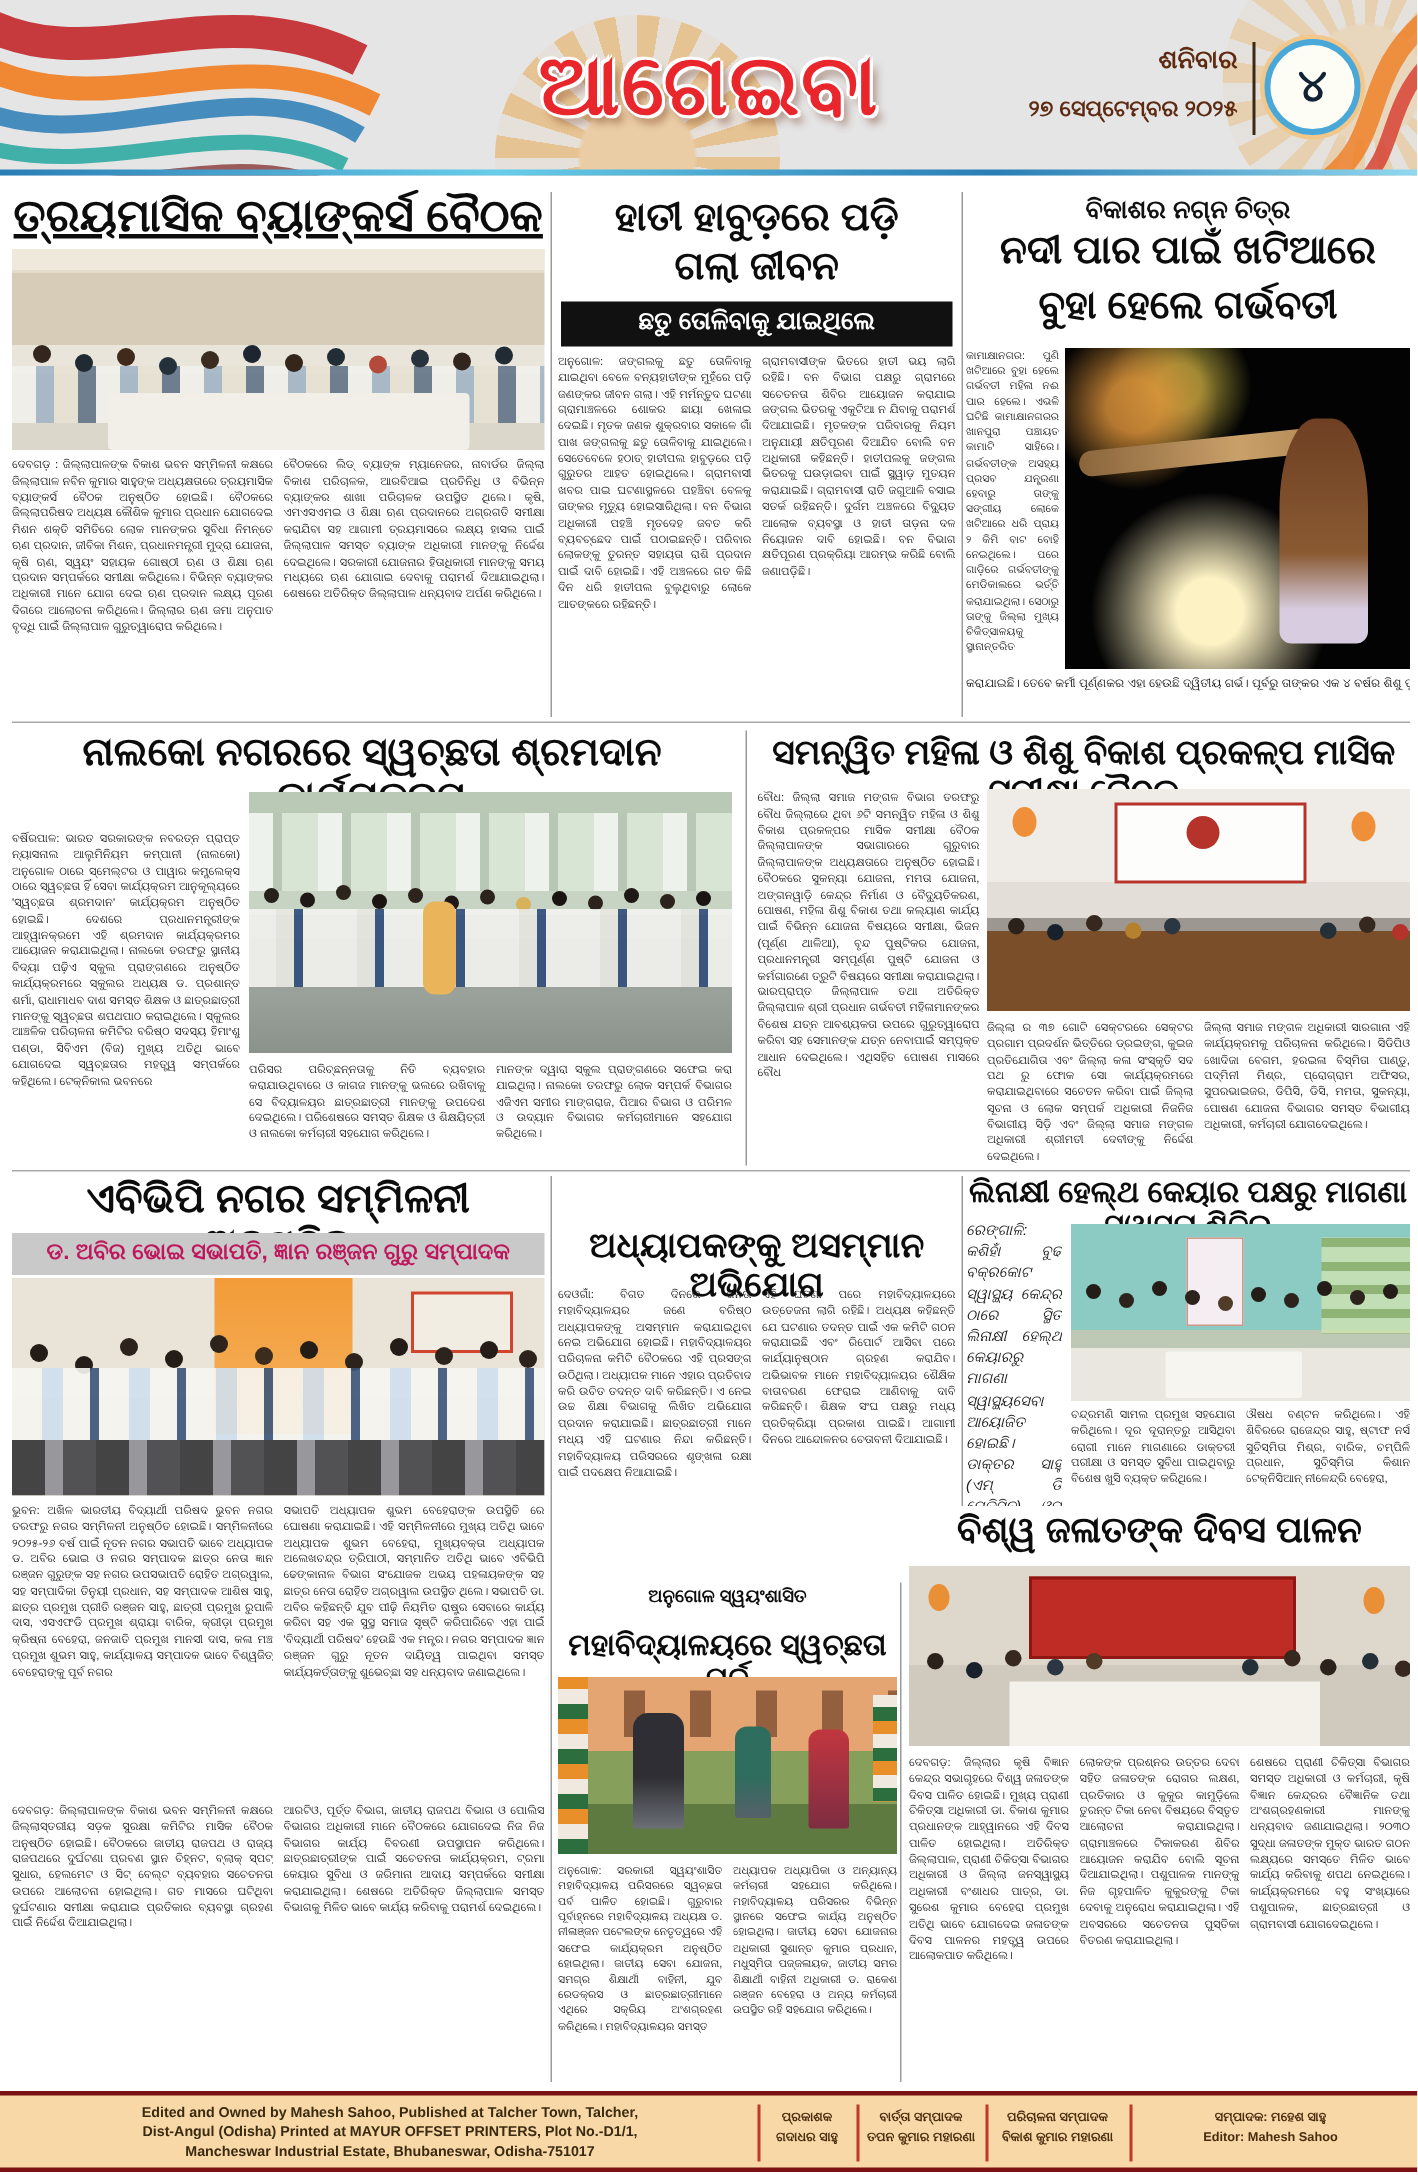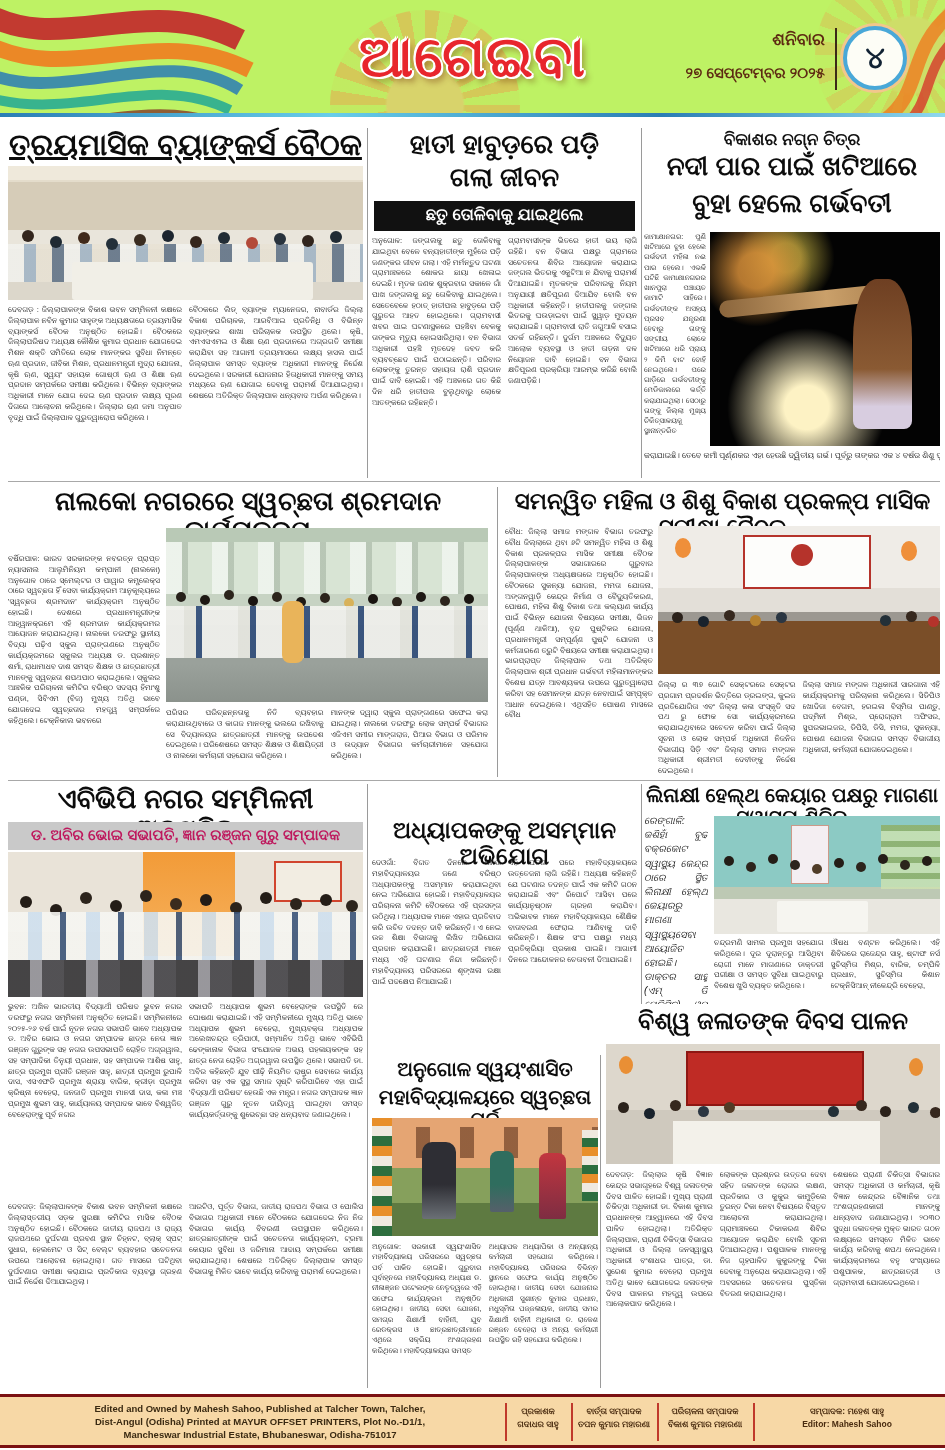--- a/index.html
+++ b/index.html
@@ -1,19 +1,19 @@
 <!DOCTYPE html>
 <html><head>
 <meta charset="utf-8">
 <style>
   html,body{margin:0;padding:0;background:#ffffff;}
   #page{position:relative;width:945px;height:1450px;margin:0 auto;background:#fff;
         font-family:"Liberation Sans",sans-serif;overflow:hidden;}
   
-  #header{position:absolute;left:0;top:0;width:945px;height:117px;background:#bef264;overflow:hidden;}
+  #header{position:absolute;left:0;top:0;width:945px;height:117px;background:#e5e5e5;overflow:hidden;}
   #header .mandala{position:absolute;width:190px;height:190px;border-radius:50%;
      background:radial-gradient(circle,#eebb72 0 28%,rgba(238,187,114,0) 30%),
        repeating-conic-gradient(#e7a84f 0 9deg,rgba(231,168,79,.15) 9deg 18deg);
      opacity:.55;}
   #blueline{position:absolute;left:0;top:113px;width:945px;height:4px;
      background:linear-gradient(90deg,#2a7db5,#67cdea 35%,#2a7db5 70%,#8fd8ef);}
   .masthead-title{position:absolute;left:0;right:0;top:24px;text-align:center;
      font-size:56px;font-weight:bold;color:#e8262c;letter-spacing:1px;
      text-shadow:-2px 0 #fff,2px 0 #fff,0 -2px #fff,0 2px #fff,-2px -2px #fff,2px 2px #fff,4px 5px 6px rgba(100,30,0,.45);}
   .dateblock{position:absolute;right:120px;top:30px;width:180px;text-align:right;color:#5d2a12;font-weight:bold;}
@@ -248,21 +248,21 @@
     <div class="balloon" style="right:5%;top:12%;"></div>
     <div class="heads"></div>
     <div class="tableI"></div>
   </div>
   <div class="body" style="left:606px;top:1170px;width:334px;height:218px;">
     <div>ଦେବଗଡ଼: ଜିଲ୍ଲାର କୃଷି ବିଜ୍ଞାନ କେନ୍ଦ୍ର ସଭାଗୃହରେ ବିଶ୍ୱ ଜଳାତଙ୍କ ଦିବସ ପାଳିତ ହୋଇଛି। ମୁଖ୍ୟ ପ୍ରାଣୀ ଚିକିତ୍ସା ଅଧିକାରୀ ଡା. ବିକାଶ କୁମାର ପ୍ରଧାନଙ୍କ ଆହ୍ୱାନରେ ଏହି ଦିବସ ପାଳିତ ହୋଇଥିଲା। ଅତିରିକ୍ତ ଜିଲ୍ଲାପାଳ, ପ୍ରାଣୀ ଚିକିତ୍ସା ବିଭାଗର ଅଧିକାରୀ ଓ ଜିଲ୍ଲା ଜନସ୍ୱାସ୍ଥ୍ୟ ଅଧିକାରୀ ବଂଶାଧର ପାତ୍ର, ଡା. ସୁରେଶ କୁମାର ବେହେରା ପ୍ରମୁଖ ଅତିଥି ଭାବେ ଯୋଗଦେଇ ଜଳାତଙ୍କ ଦିବସ ପାଳନର ମହତ୍ତ୍ୱ ଉପରେ ଆଲୋକପାତ କରିଥିଲେ।</div>
     <div>ଲୋକଙ୍କ ପ୍ରଶ୍ନର ଉତ୍ତର ଦେବା ସହିତ ଜଳାତଙ୍କ ରୋଗର ଲକ୍ଷଣ, ପ୍ରତିକାର ଓ କୁକୁର କାମୁଡ଼ିଲେ ତୁରନ୍ତ ଟିକା ନେବା ବିଷୟରେ ବିସ୍ତୃତ ଆଲୋଚନା କରାଯାଇଥିଲା। ଗ୍ରାମାଞ୍ଚଳରେ ଟିକାକରଣ ଶିବିର ଆୟୋଜନ କରାଯିବ ବୋଲି ସୂଚନା ଦିଆଯାଇଥିଲା। ପଶୁପାଳକ ମାନଙ୍କୁ ନିଜ ଗୃହପାଳିତ କୁକୁରଙ୍କୁ ଟିକା ଦେବାକୁ ଅନୁରୋଧ କରାଯାଇଥିଲା। ଏହି ଅବସରରେ ସଚେତନତା ପୁସ୍ତିକା ବିତରଣ କରାଯାଇଥିଲା।</div>
     <div>ଶେଷରେ ପ୍ରାଣୀ ଚିକିତ୍ସା ବିଭାଗର ସମସ୍ତ ଅଧିକାରୀ ଓ କର୍ମଚାରୀ, କୃଷି ବିଜ୍ଞାନ କେନ୍ଦ୍ରର ବୈଜ୍ଞାନିକ ତଥା ଅଂଶଗ୍ରହଣକାରୀ ମାନଙ୍କୁ ଧନ୍ୟବାଦ ଜଣାଯାଇଥିଲା। ୨୦୩୦ ସୁଦ୍ଧା ଜଳାତଙ୍କ ମୁକ୍ତ ଭାରତ ଗଠନ ଲକ୍ଷ୍ୟରେ ସମସ୍ତେ ମିଳିତ ଭାବେ କାର୍ଯ୍ୟ କରିବାକୁ ଶପଥ ନେଇଥିଲେ। କାର୍ଯ୍ୟକ୍ରମରେ ବହୁ ସଂଖ୍ୟାରେ ପଶୁପାଳକ, ଛାତ୍ରଛାତ୍ରୀ ଓ ଗ୍ରାମବାସୀ ଯୋଗଦେଇଥିଲେ।</div>
   </div>
 
-  <div class="hl" style="left:372px;top:1058px;width:226px;font-size:20px;font-family:Liberation Serif, serif;">ଅନୁଗୋଳ ସ୍ୱୟଂଶାସିତ</div>
+  <div class="hl" style="left:372px;top:1058px;width:226px;font-size:12px;">ଅନୁଗୋଳ ସ୍ୱୟଂଶାସିତ</div>
   <div class="hl" style="left:372px;top:1086px;width:226px;font-size:20px;">ମହାବିଦ୍ୟାଳୟରେ ସ୍ୱଚ୍ଛତା ପର୍ବ</div>
   <div class="ph phJ" style="left:372px;top:1118px;width:226px;height:118px;">
     <div class="band windows"></div>
     <div class="pillarL"></div>
     <div class="pillarR"></div>
     <div class="man1"></div>
     <div class="man2"></div>
     <div class="woman"></div>
   </div>
   <div class="body" style="left:372px;top:1242px;width:226px;height:146px;font-size:7.3px;justify-content:center;">

